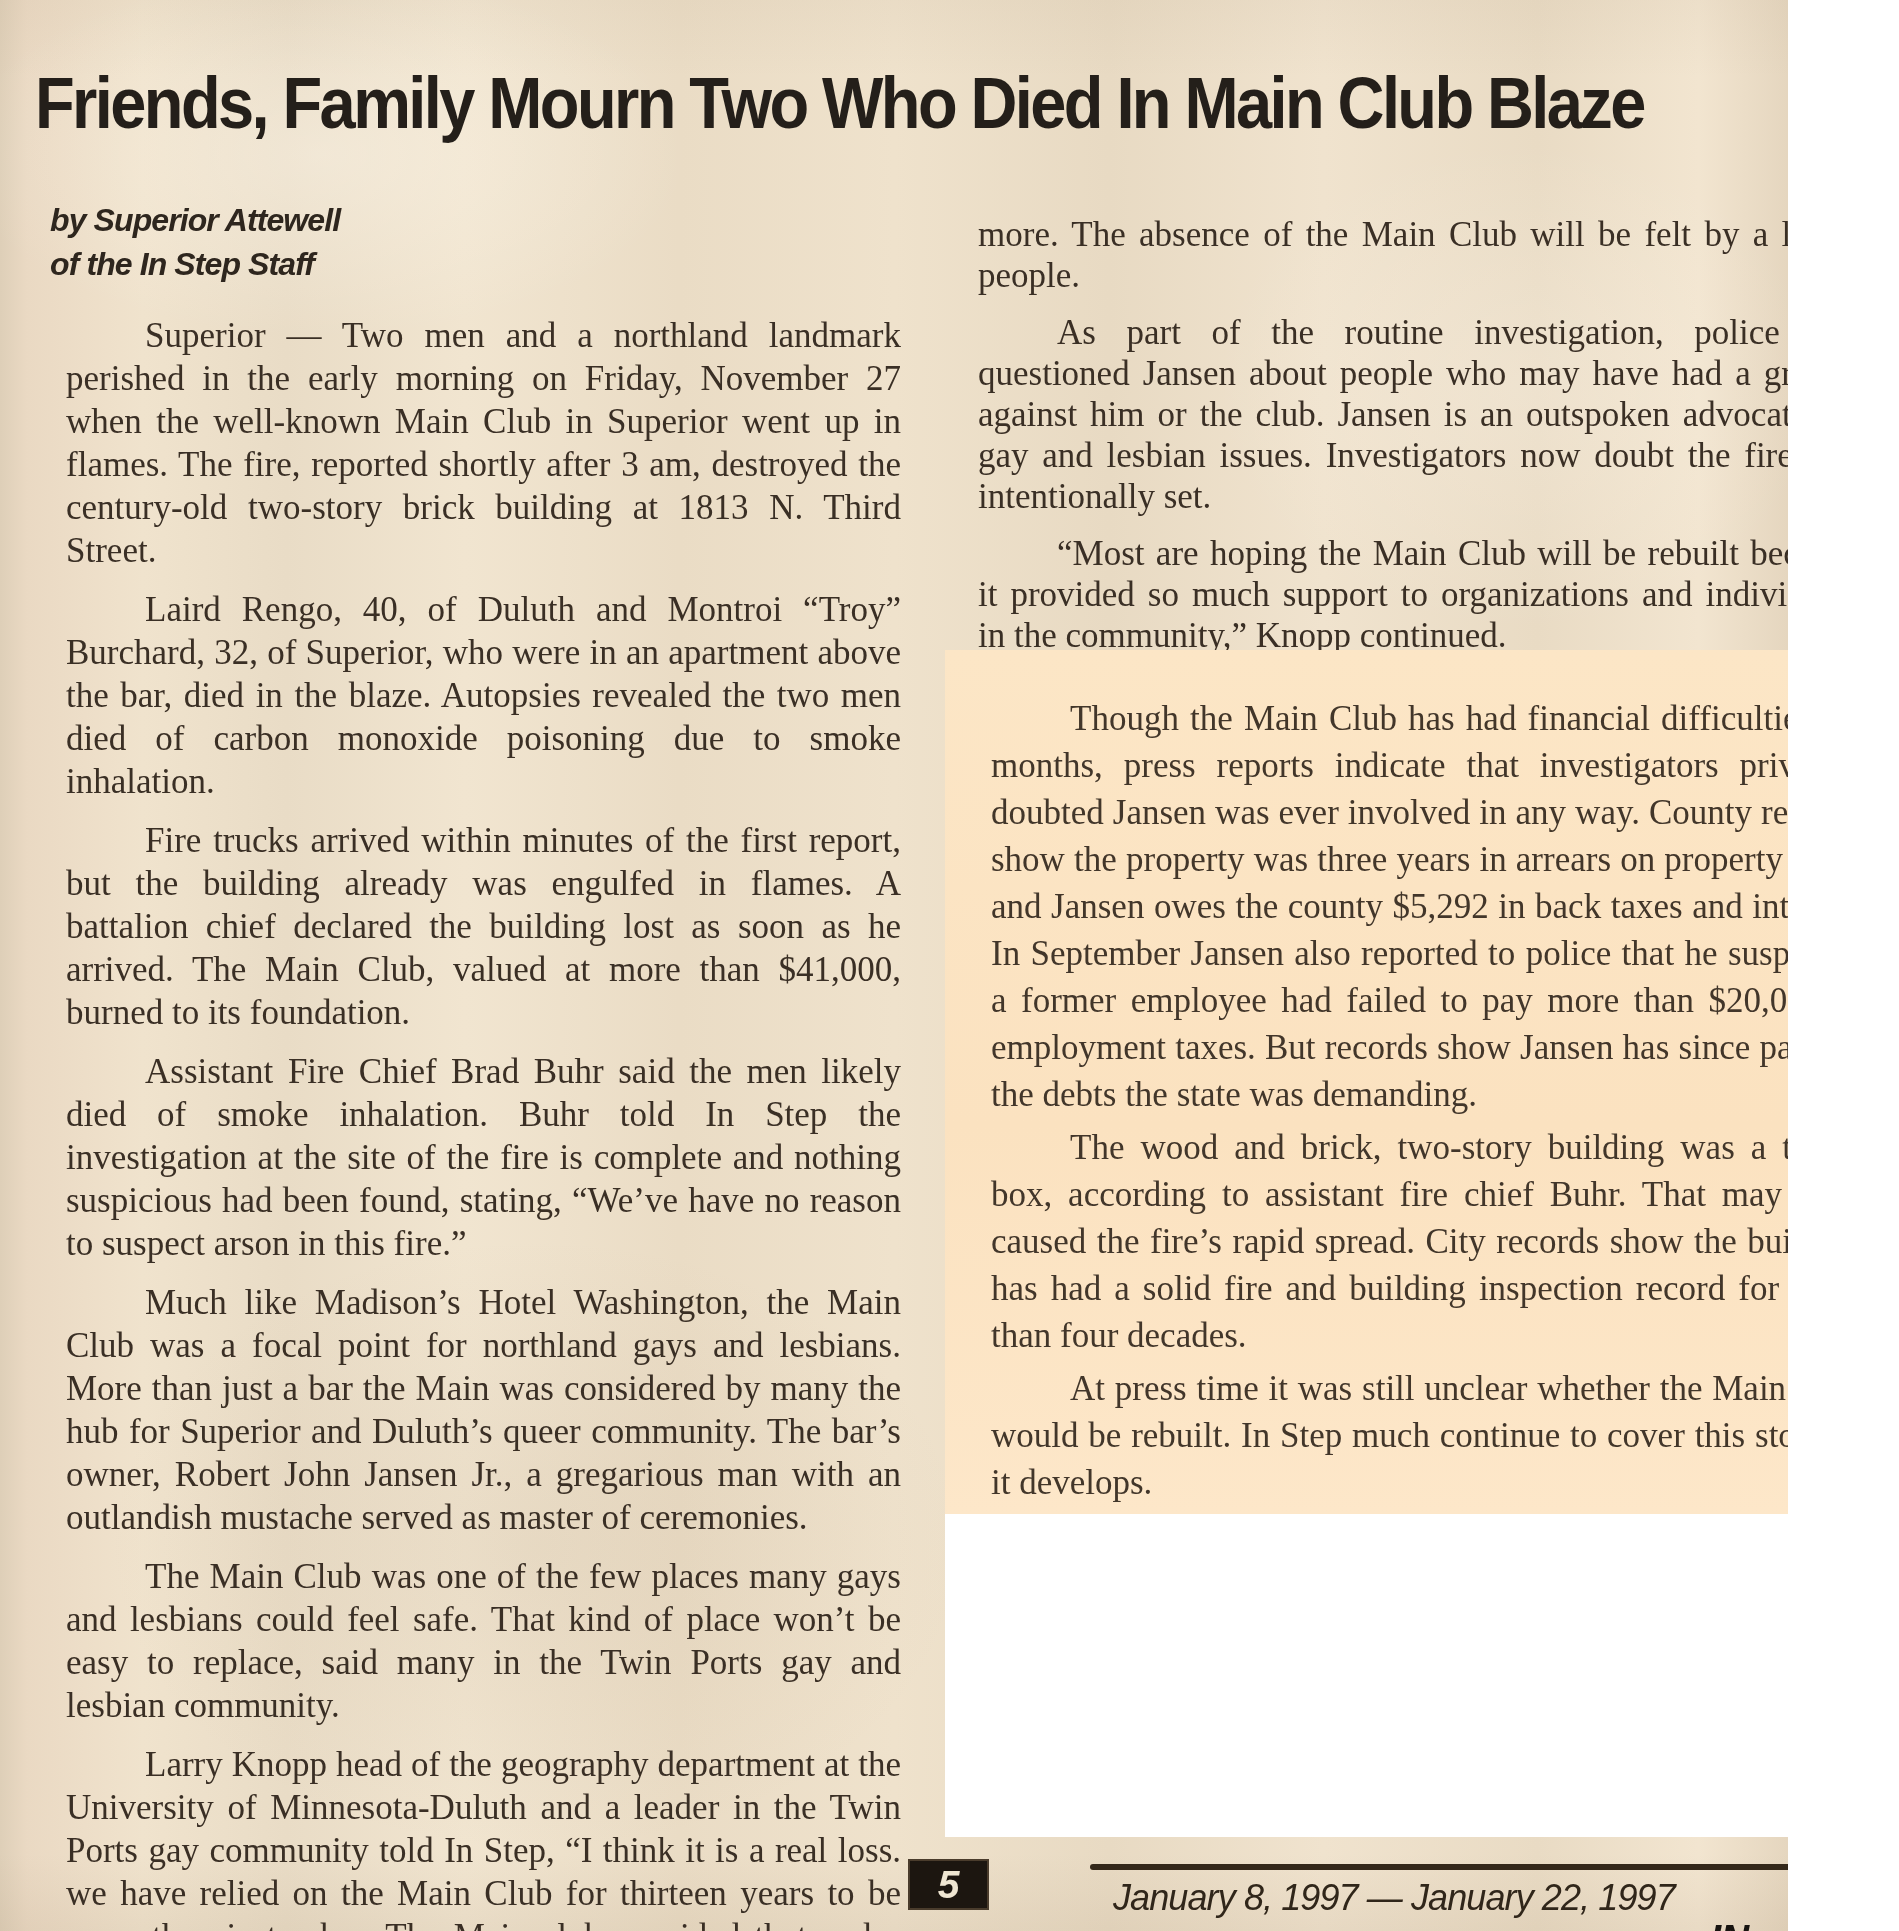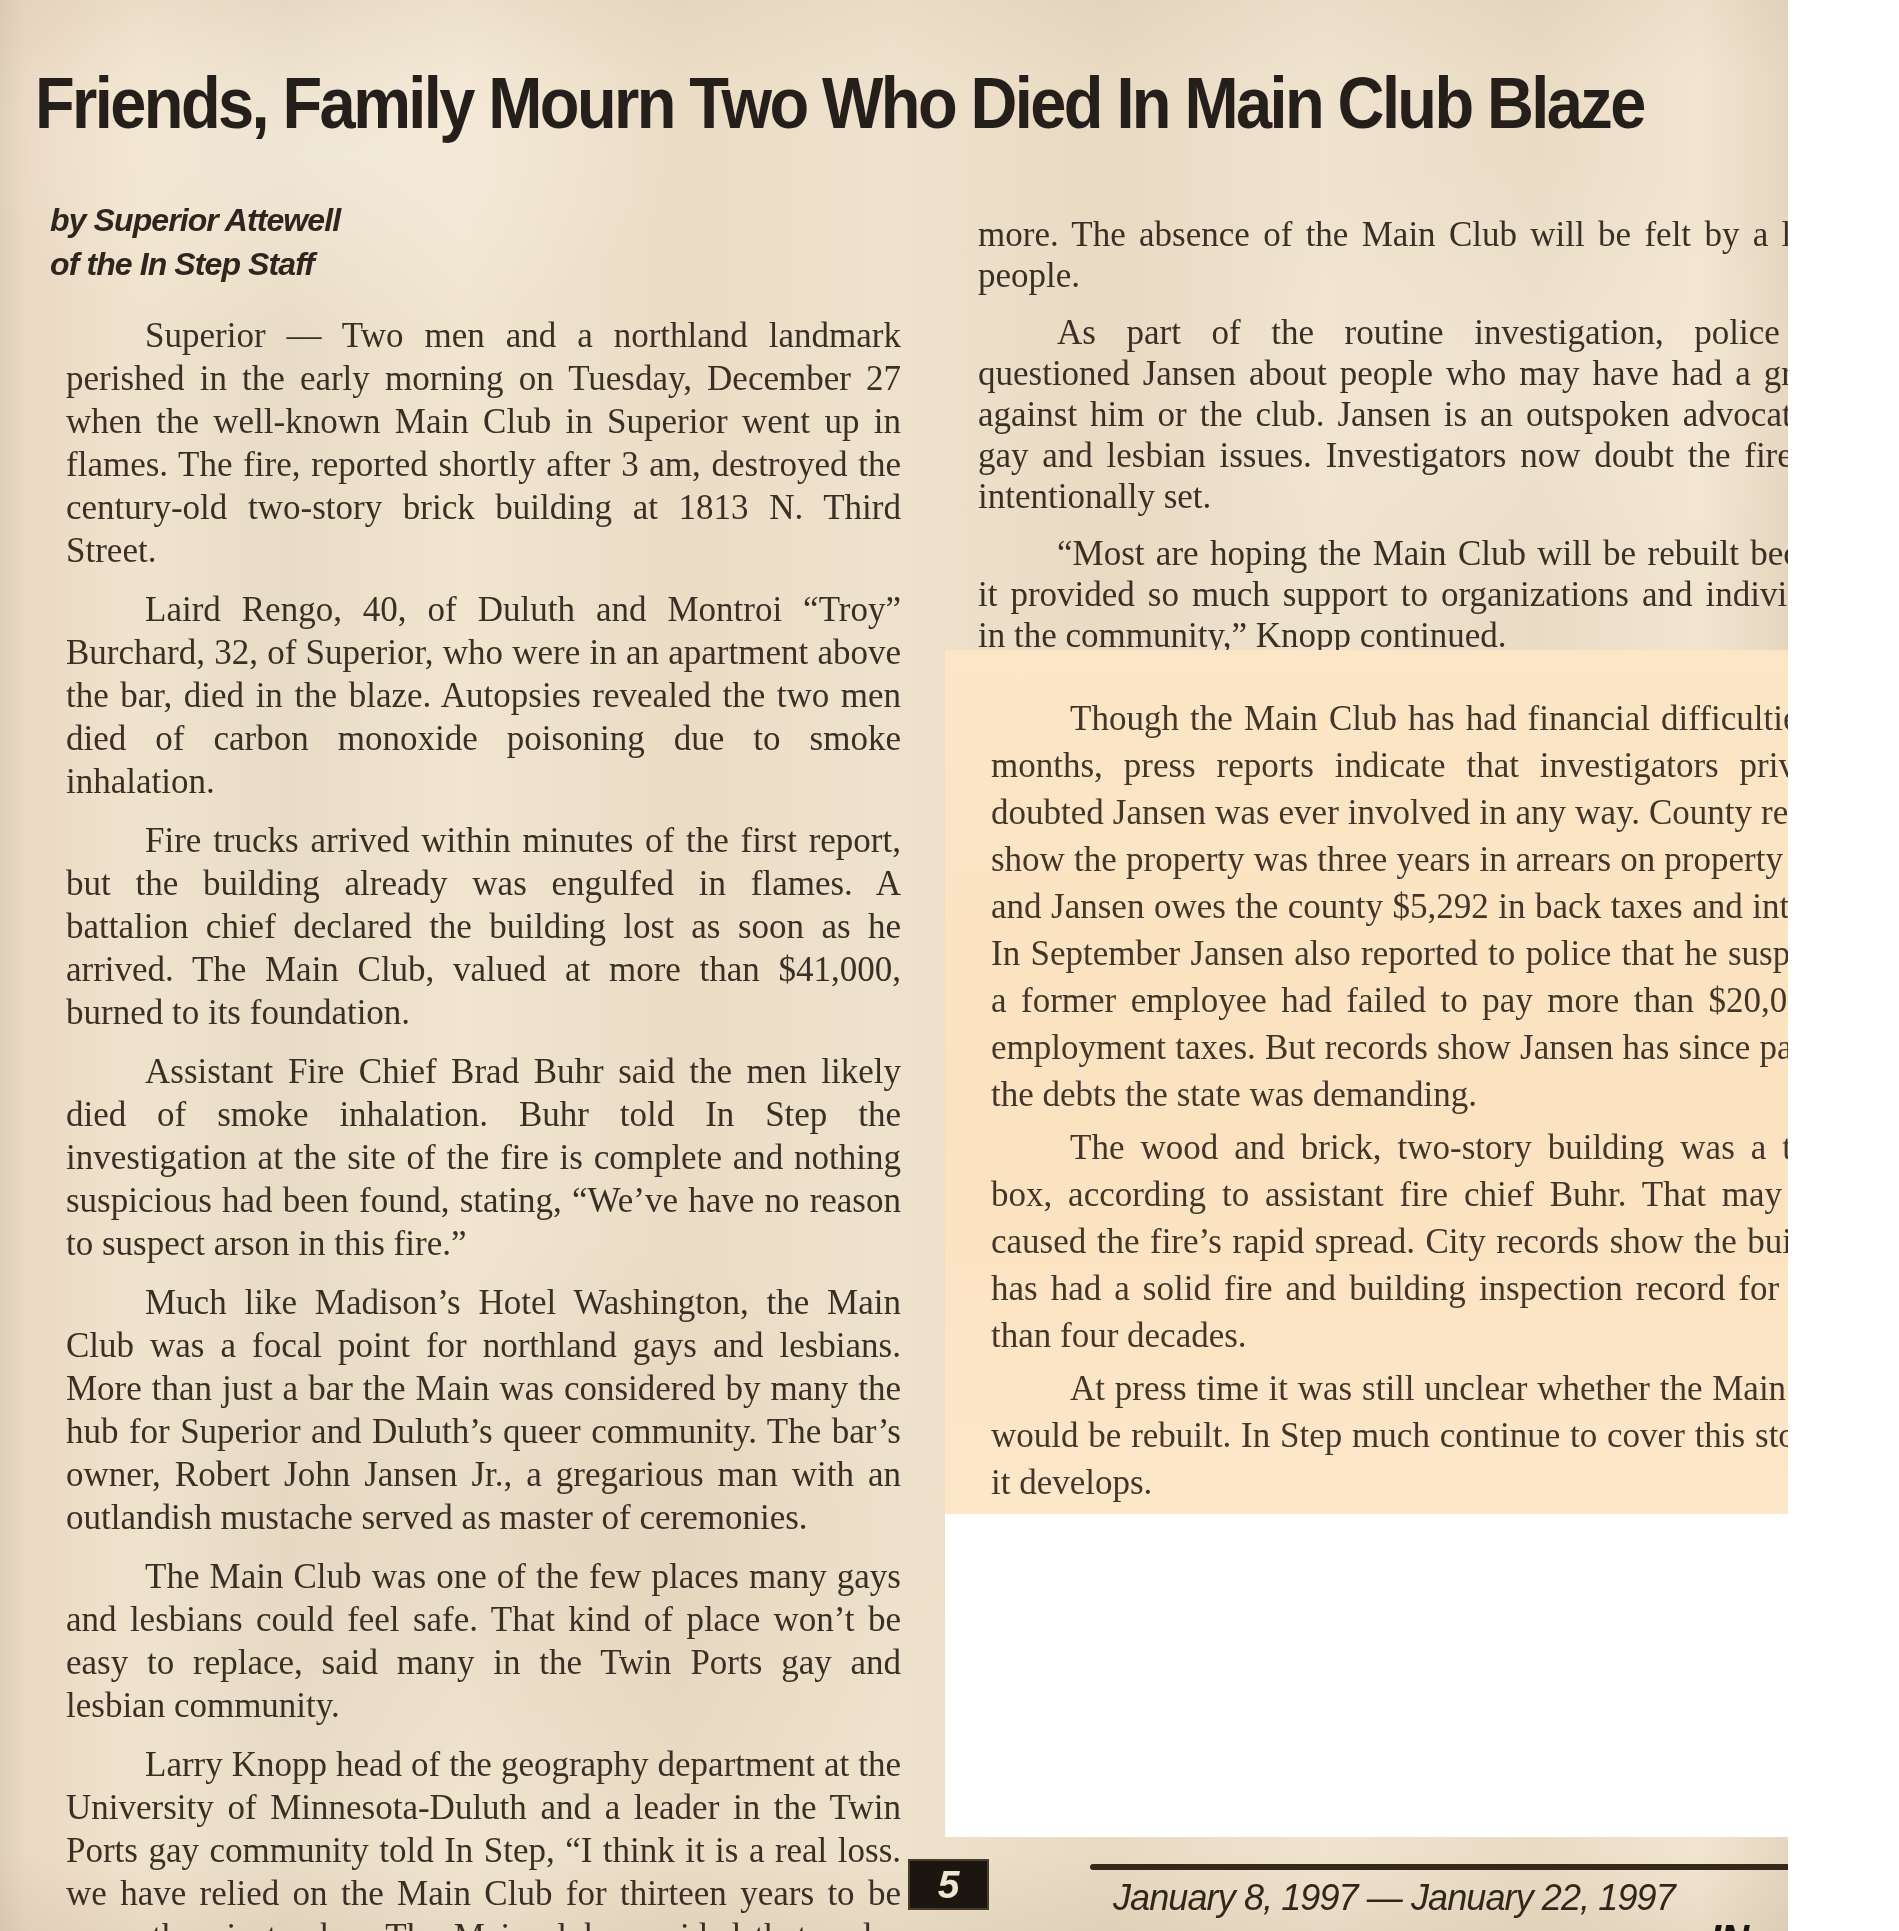--- a/index.html
+++ b/index.html
@@ -142,21 +142,21 @@
 <div class="page">
 
   <div class="headline">Friends, Family Mourn Two Who Died In Main Club Blaze</div>
 
   <div class="byline">
     <div>by Superior Attewell</div>
     <div>of the In Step Staff</div>
   </div>
 
   <div class="col col-left">
-    <p>Superior — Two men and a northland landmark perished in the early morning on Tuesday, December 27 when the well-known Main Club in Superior went up in flames. The fire, reported shortly after 3 am, destroyed the century-old two-story brick building at 1813 N. Third Street.</p>
+    <p>Superior — Two men and a northland landmark perished in the early morning on Friday, November 27 when the well-known Main Club in Superior went up in flames. The fire, reported shortly after 3 am, destroyed the century-old two-story brick building at 1813 N. Third Street.</p>
     <p>Laird Rengo, 40, of Duluth and Montroi “Troy” Burchard, 32, of Superior, who were in an apartment above the bar, died in the blaze. Autopsies revealed the two men died of carbon monoxide poisoning due to smoke inhalation.</p>
     <p>Fire trucks arrived within minutes of the first report, but the building already was engulfed in flames. A battalion chief declared the building lost as soon as he arrived. The Main Club, valued at more than $41,000, burned to its foundation.</p>
     <p>Assistant Fire Chief Brad Buhr said the men likely died of smoke inhalation. Buhr told In Step the investigation at the site of the fire is complete and nothing suspicious had been found, stating, “We’ve have no reason to suspect arson in this fire.”</p>
     <p>Much like Madison’s Hotel Washington, the Main Club was a focal point for northland gays and lesbians. More than just a bar the Main was considered by many the hub for Superior and Duluth’s queer community. The bar’s owner, Robert John Jansen Jr., a gregarious man with an outlandish mustache served as master of ceremonies.</p>
     <p>The Main Club was one of the few places many gays and lesbians could feel safe. That kind of place won’t be easy to replace, said many in the Twin Ports gay and lesbian community.</p>
     <p>Larry Knopp head of the geography department at the University of Minnesota-Duluth and a leader in the Twin Ports gay community told In Step, “I think it is a real loss. we have relied on the Main Club for thirteen years to be more than just a bar. The Main club provided that and a whole lot</p>
   </div>
 
   <div class="col col-right-top">
     <p style="text-indent:0;">more. The absence of the Main Club will be felt by a lot of people.</p>

